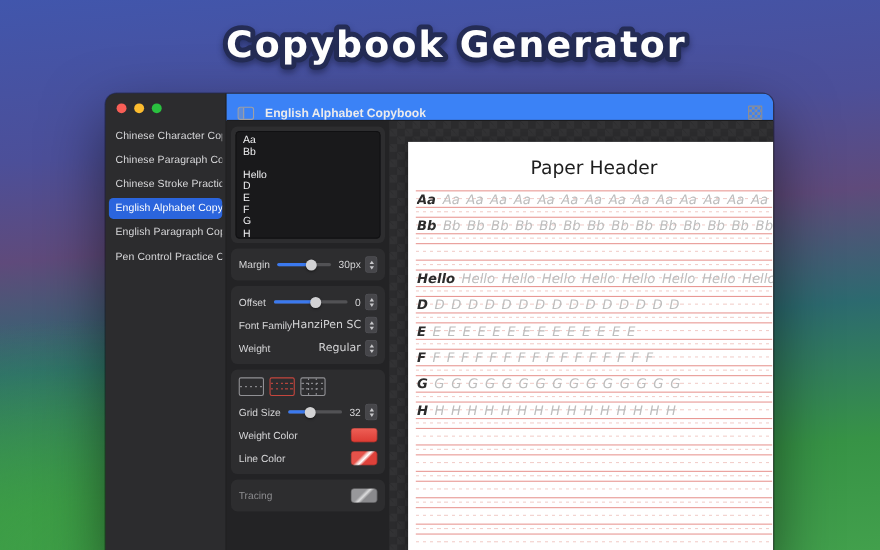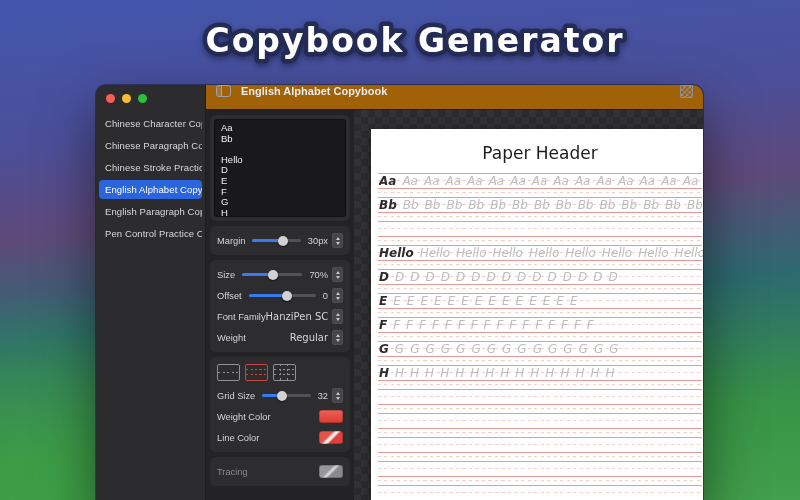--- a/index.html
+++ b/index.html
@@ -23,22 +23,22 @@
   .traffic{display:flex;gap:7px;padding:9px 0 9px 10px;}
   .dot{width:9px;height:9px;border-radius:50%;}
   .dot.r{background:#f85e56;} .dot.y{background:#fcbc2f;} .dot.g{background:#2ac13f;}
   .side-list{padding:2px 3px;}
   .side-item{font-size:9.5px;color:#d9d9db;padding:4px 6px;margin:0 0 3px;
     border-radius:4px;white-space:nowrap;overflow:hidden;letter-spacing:.1px;}
   .side-item.selected{background:var(--accent,#2b65dd);color:#fff;}
 
   
   .main{flex:1;display:flex;flex-direction:column;min-width:0;}
-  .titlebar{height:24px;flex:none;background:#a16207;border-bottom:1px solid #1c1c1e;
-    display:flex;align-items:flex-start;padding:0 10px;}
+  .titlebar{height:24px;flex:none;background:#3b82f6;border-bottom:1px solid #1c1c1e;
+    display:flex;align-items:flex-end;padding:0 10px;}
   .sb-toggle{width:13px;height:10px;border:1.2px solid #a0a0a5;border-radius:2.5px;position:relative;}
   .sb-toggle::before{content:'';position:absolute;left:0;top:0;bottom:0;width:4px;
     border-right:1.2px solid #a0a0a5;background:rgba(160,160,165,.35);}
   .tb-title{font-size:11px;font-weight:700;color:#ebebed;margin-left:10px;white-space:nowrap;}
   .tb-right{margin-left:auto;}
   .checker-icon{width:11px;height:11px;border:1px solid #8e8e92;
     background:
       linear-gradient(45deg,#8e8e92 25%,transparent 25%,transparent 75%,#8e8e92 75%),
       linear-gradient(45deg,#8e8e92 25%,transparent 25%,transparent 75%,#8e8e92 75%);
     background-size:5px 5px;background-position:0 0,2.5px 2.5px;border-radius:1px;}
@@ -174,32 +174,20 @@
               </div>
               <span class="ctl-value">30px</span>
               <div class="stepper">
                 <div class="tri-up"></div>
                 <div class="tri-dn"></div>
               </div>
             </div>
           </div>
           <div class="card">
             <div class="ctl-row">
-              <span class="ctl-label">Size</span>
-              <div class="slider">
-                <div class="slider-fill" style="width: 52%;"></div>
-                <div class="knob" style="left: calc(52% - 5px);"></div>
-              </div>
-              <span class="ctl-value">70%</span>
-              <div class="stepper">
-                <div class="tri-up"></div>
-                <div class="tri-dn"></div>
-              </div>
-            </div>
-            <div class="ctl-row">
               <span class="ctl-label">Offset</span>
               <div class="slider">
                 <div class="slider-fill" style="width: 57%;"></div>
                 <div class="knob" style="left: calc(57% - 5px);"></div>
               </div>
               <span class="ctl-value">0</span>
               <div class="stepper">
                 <div class="tri-up"></div>
                 <div class="tri-dn"></div>
               </div>

